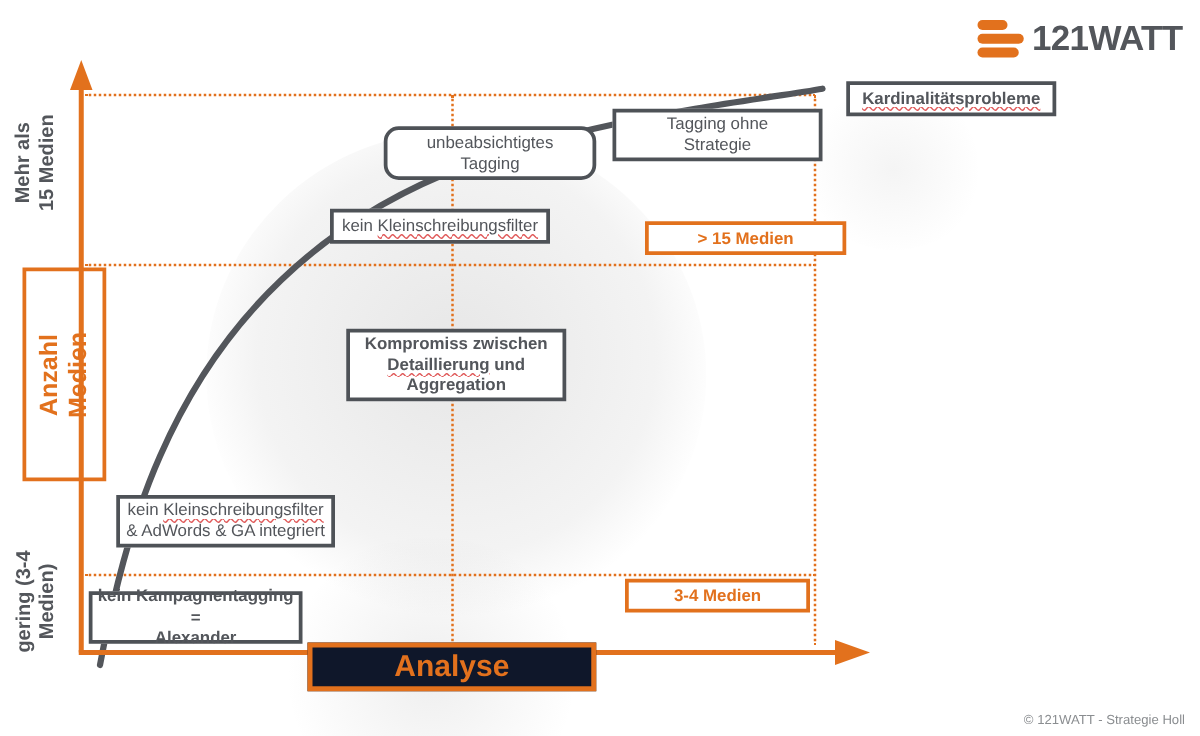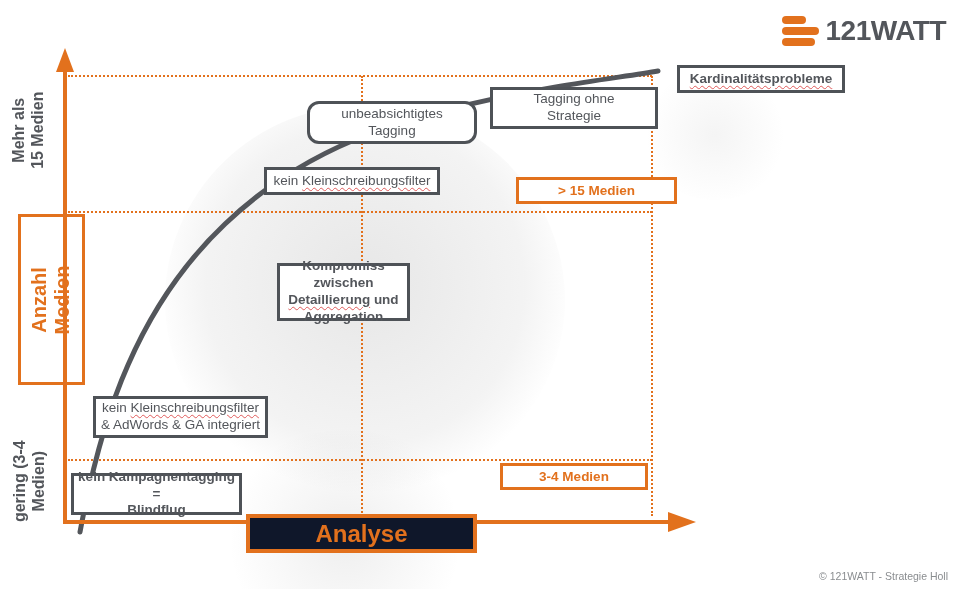--- a/index.html
+++ b/index.html
@@ -46,21 +46,21 @@
   .callout{position:absolute;z-index:3;background:#fff;border:3px solid #4E5257;
     display:flex;flex-direction:column;align-items:center;justify-content:center;
     text-align:center;font-size:13.5px;line-height:1.25;color:var(--dark);padding:2px 4px;}
   .callout.bold{font-weight:bold;}
   .sq{text-decoration:underline;text-decoration-style:wavy;text-decoration-color:var(--red);text-decoration-thickness:1px;text-underline-offset:2px;}
 
   .c-kardinal{left:677px;top:65px;width:168px;height:28px;}
   .c-tagging-ohne{left:490px;top:87px;width:168px;height:42px;}
   .c-unbeabsichtigt{left:307px;top:101px;width:170px;height:43px;border-radius:12px;}
   .c-kleinschreib{left:264px;top:167px;width:176px;height:28px;}
-  .c-kompromiss{left:277px;top:263px;width:133px;height:58px;}
+  .c-kompromiss{left:277px;top:263px;width:176px;height:58px;}
   .c-adwords{left:93px;top:396px;width:175px;height:42px;}
   .c-kampagne{left:71px;top:473px;width:171px;height:42px;}
 
   
   .zone{position:absolute;z-index:3;background:#fff;border:3px solid var(--orange);
     display:flex;align-items:center;justify-content:center;
     font-size:13.5px;font-weight:bold;color:var(--orange);}
   .zone-upper{left:500px;top:177px;width:161px;height:27px;margin-left:16px;}
   .zone-lower{left:500px;top:463px;width:148px;height:27px;align-items:center;}
 
@@ -171,21 +171,21 @@
 
   <div class="callout c-adwords">
     <div>
       <span>kein </span><span class="sq">Kleinschreibungsfilter</span>
     </div>
     <div>&amp; AdWords &amp; GA integriert</div>
   </div>
 
   <div class="callout bold c-kampagne">
     <div>kein Kampagnentagging =</div>
-    <div>Blindflug</div>
+    <div>Alexander</div>
   </div>
 
   <div class="zone zone-upper">
     <span>&gt; 15 Medien</span>
   </div>
   <div class="zone zone-lower">
     <span>3-4 Medien</span>
   </div>
 
   <div class="analyse-box">

